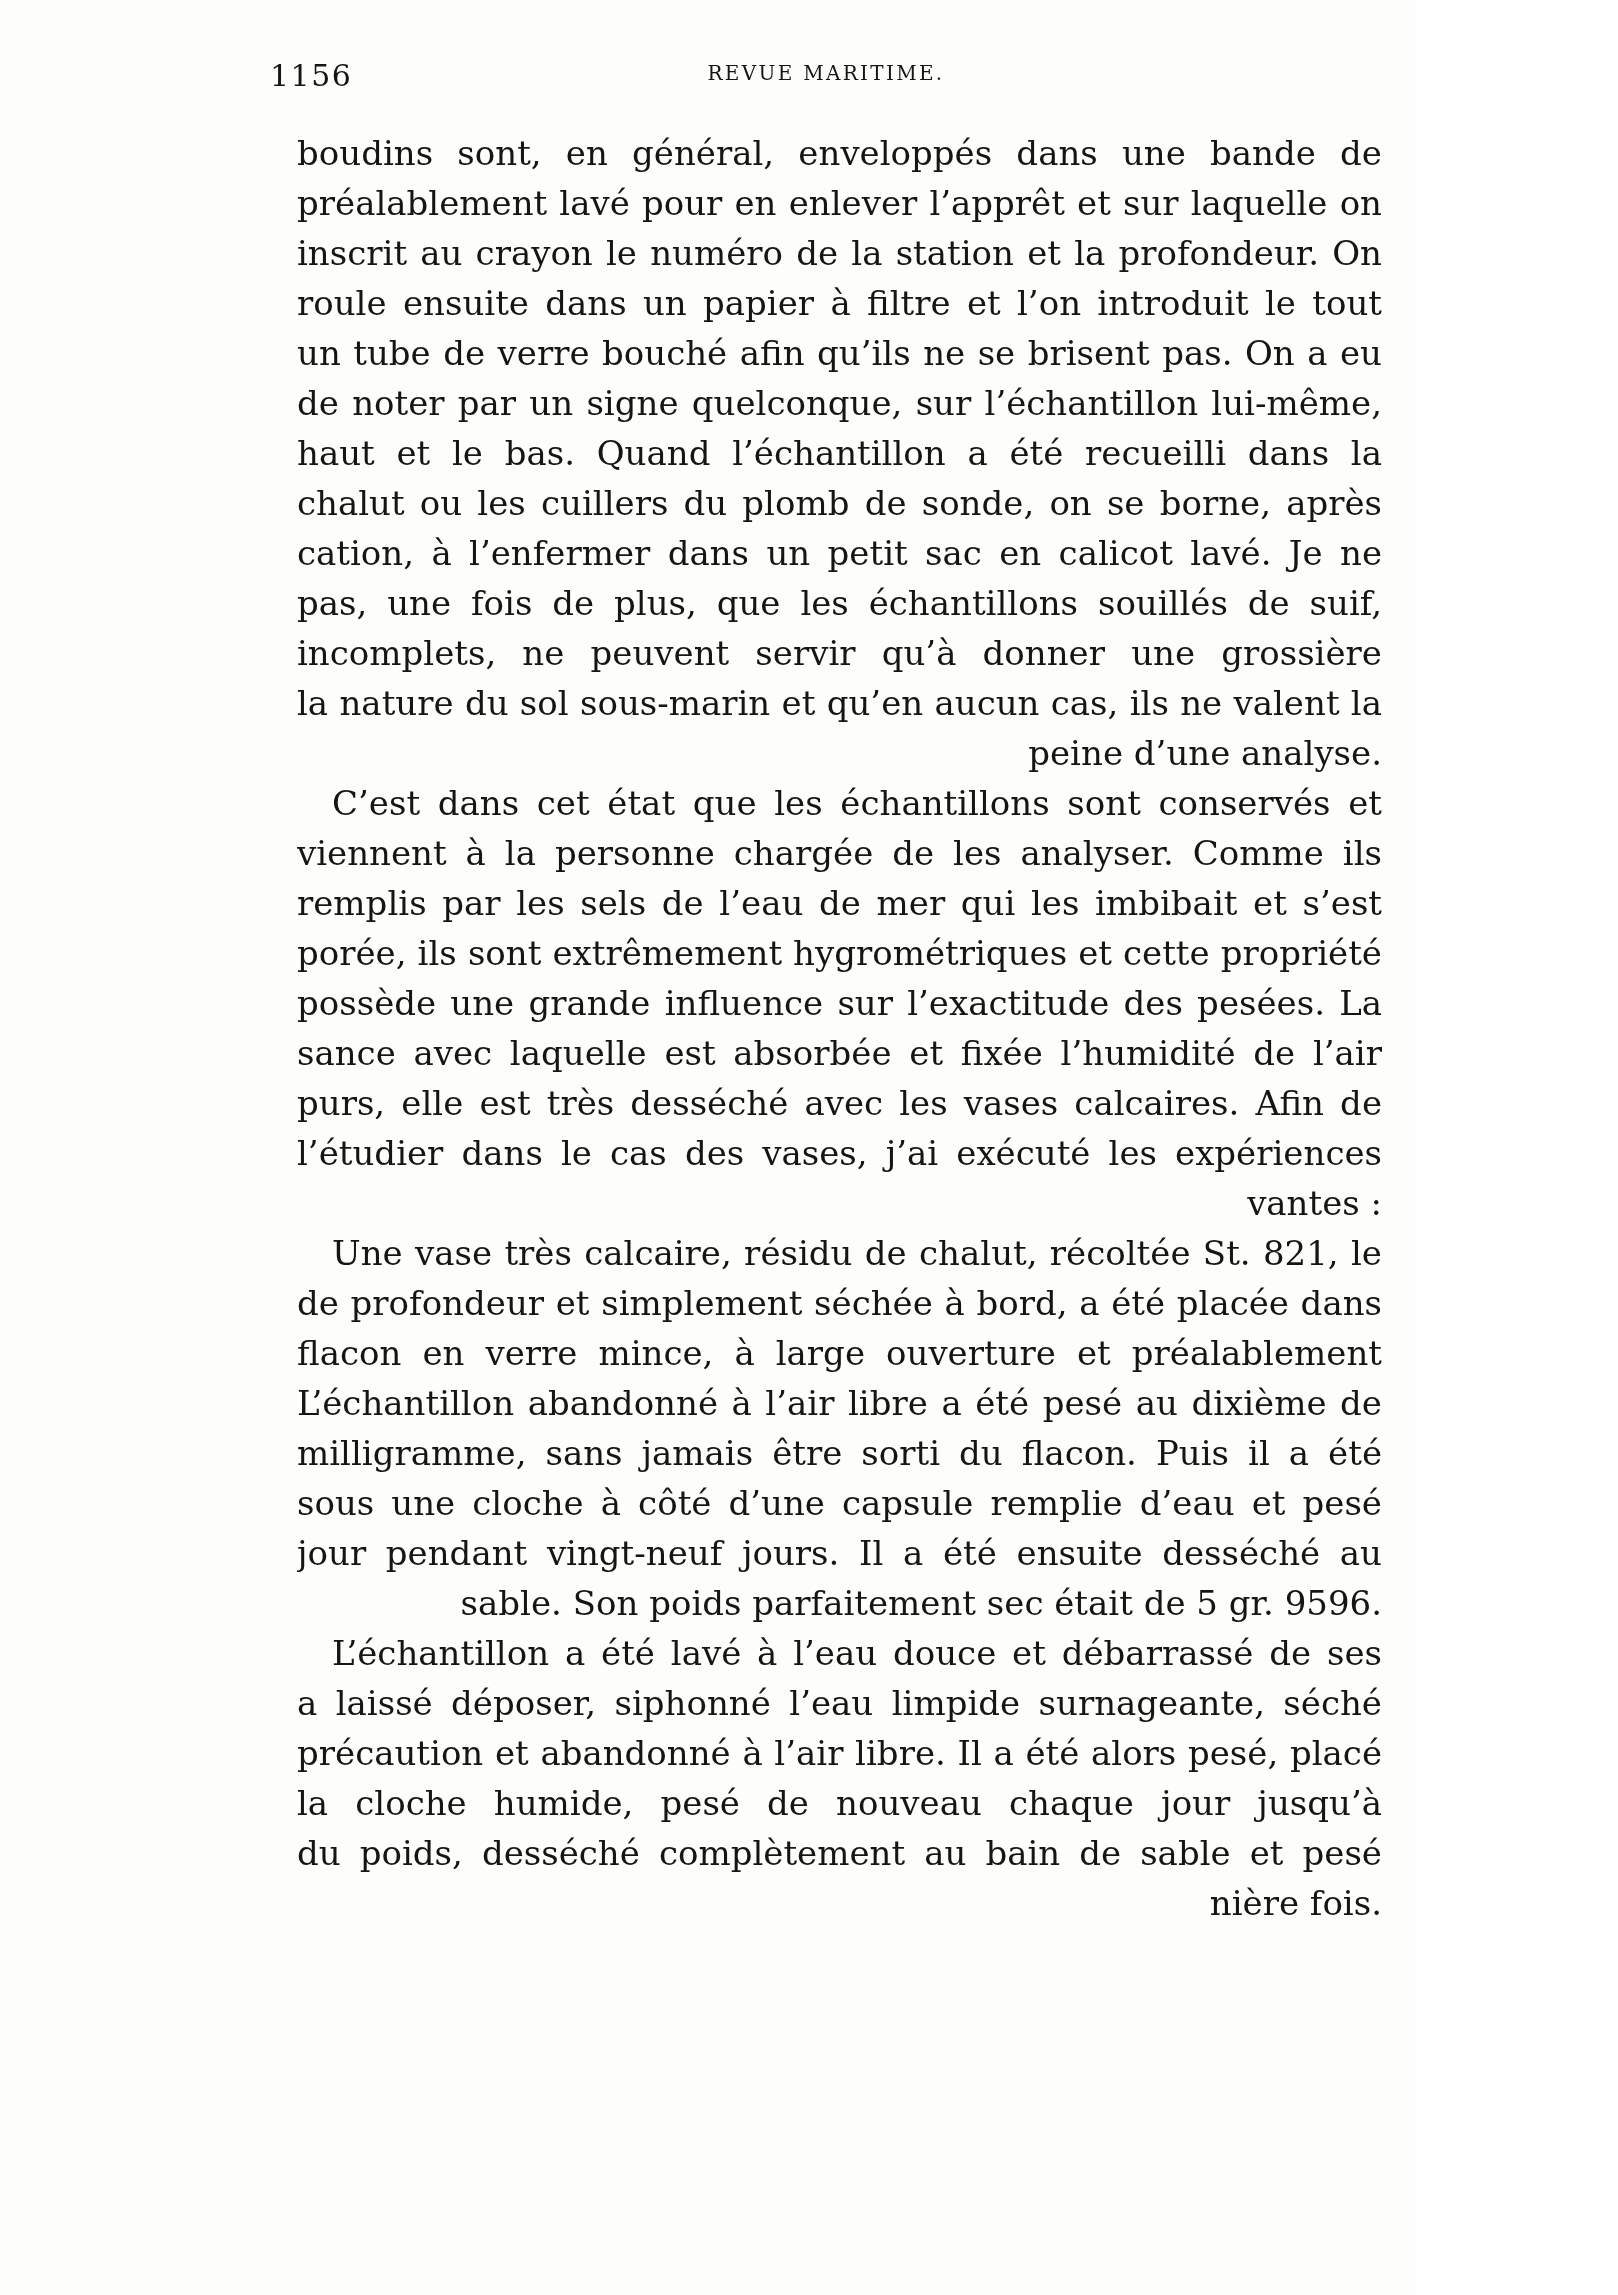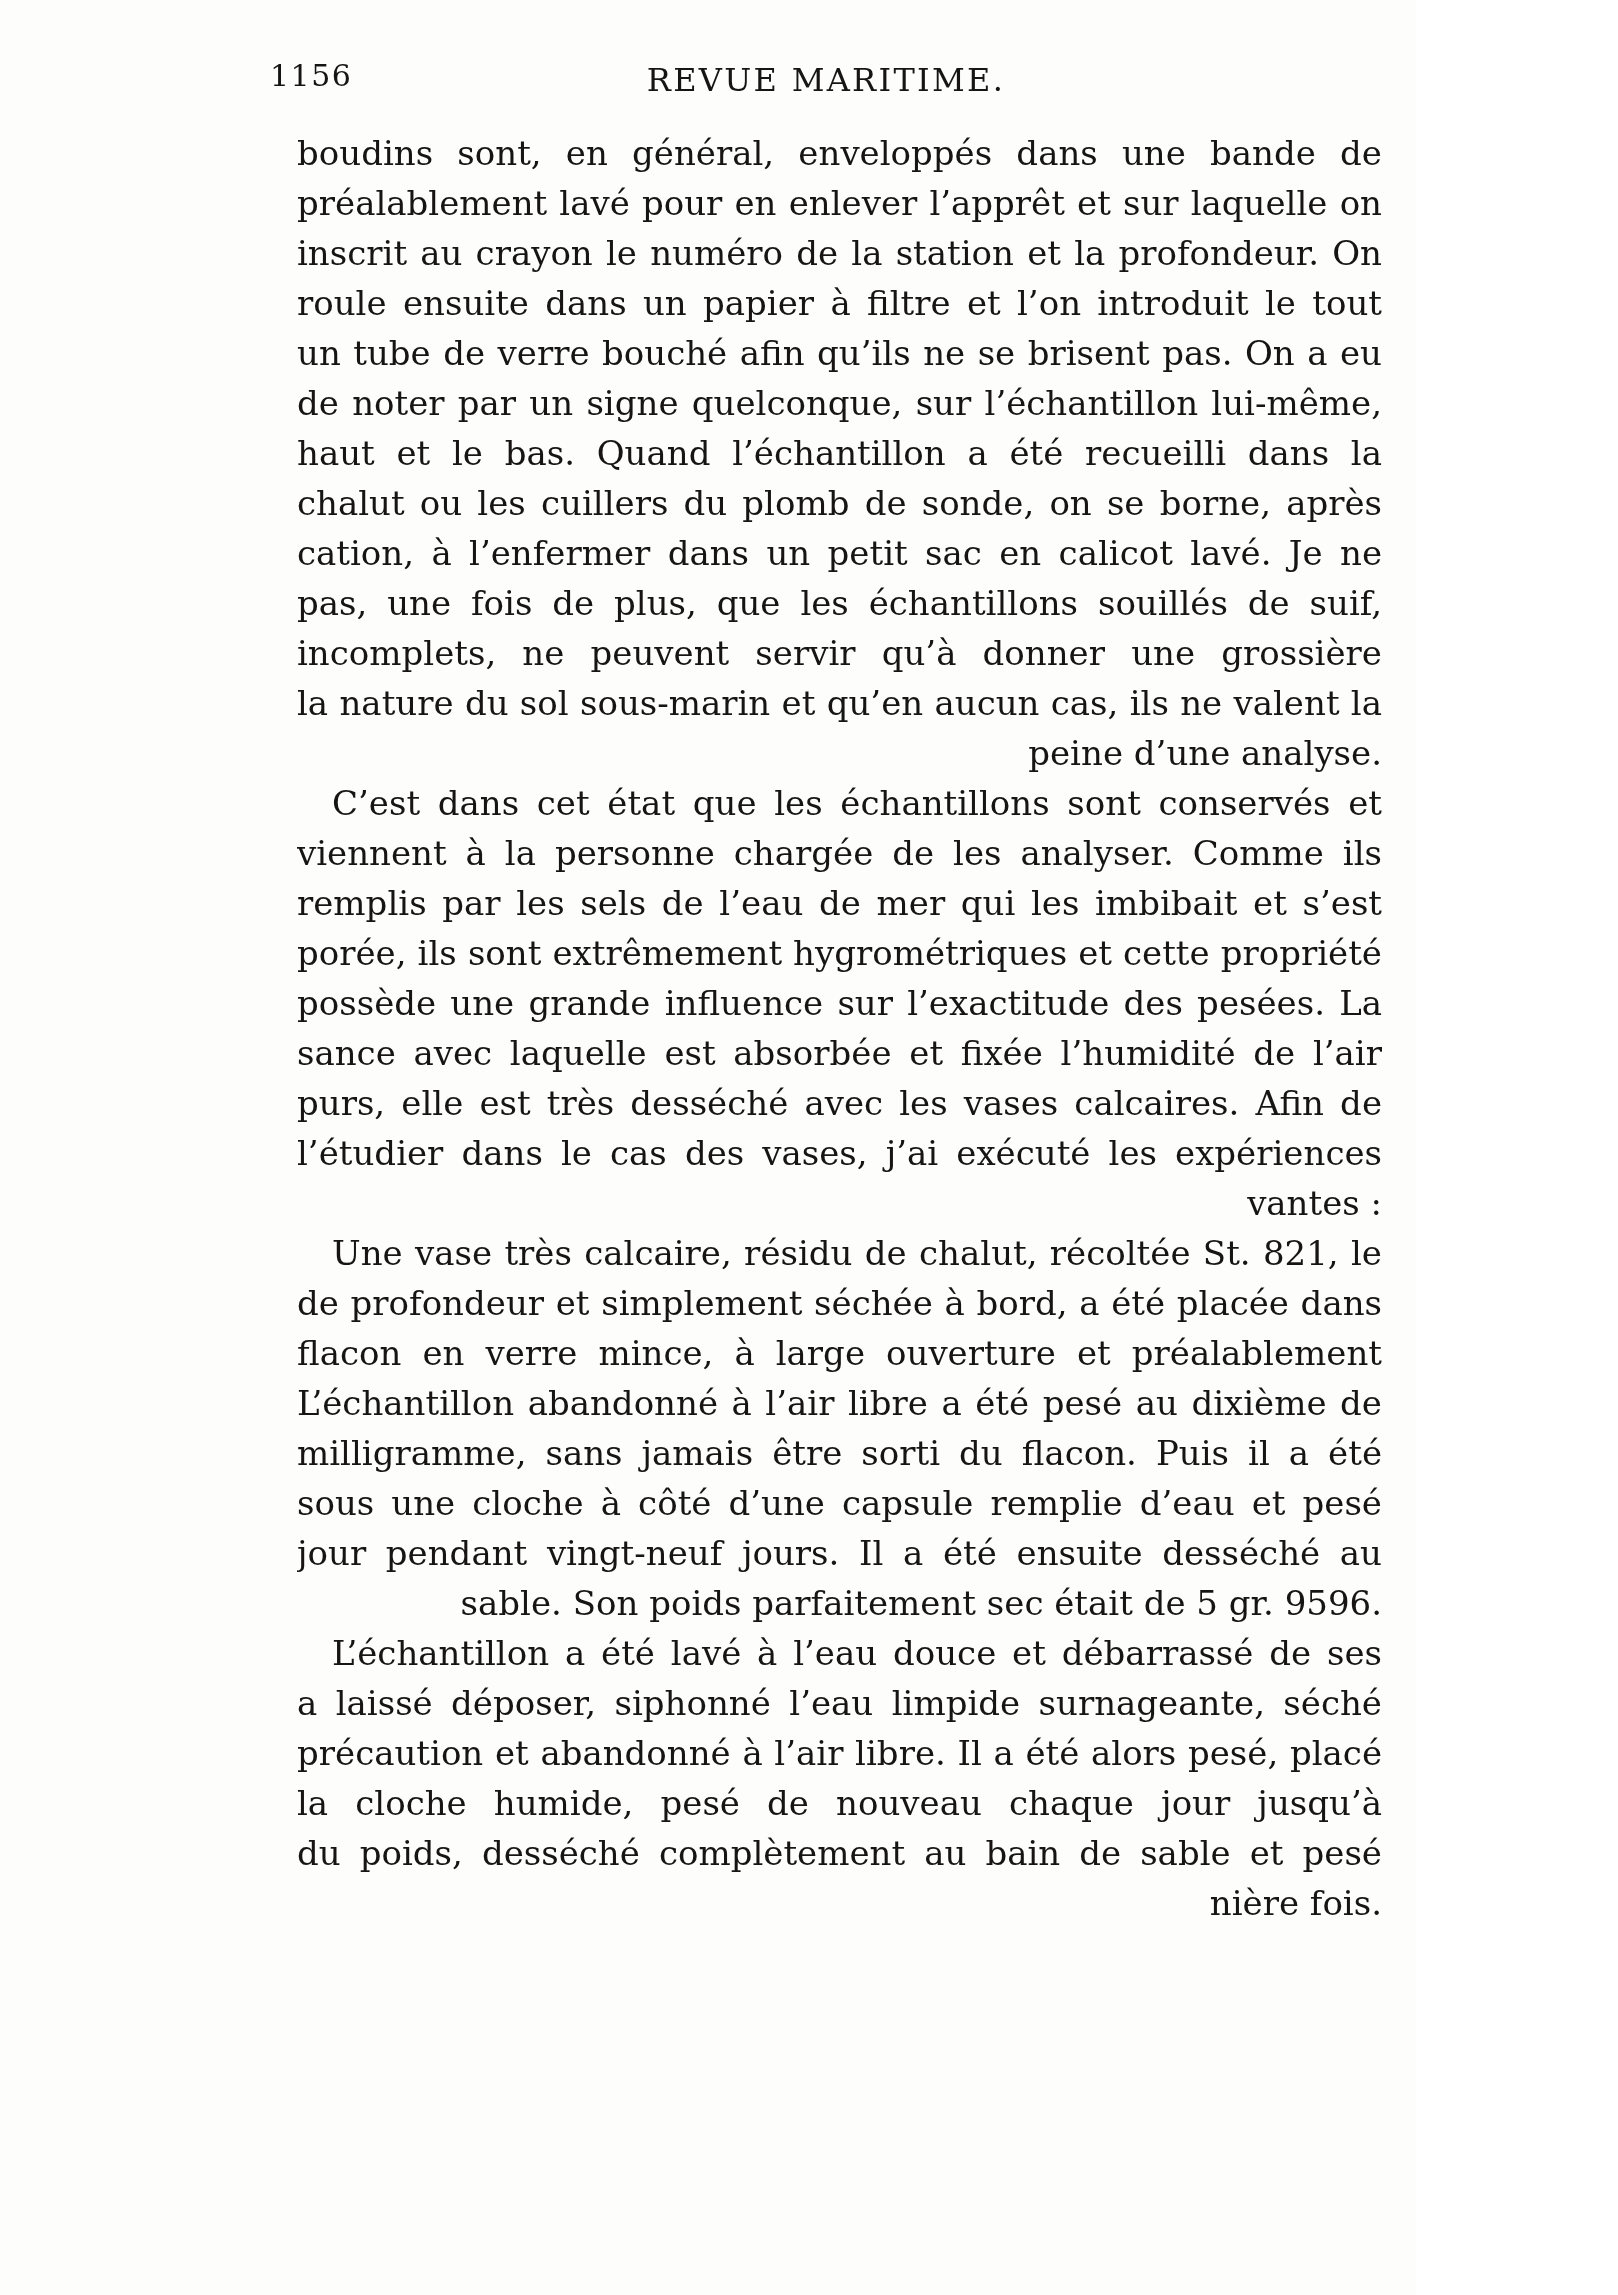--- a/index.html
+++ b/index.html
@@ -26,21 +26,21 @@
   .pagenum {
     position: absolute;
     left: 0;
     top: 1.5px;
     font-size: 30px;
     letter-spacing: 1.5px;
   }
   .running {
     display: block;
     text-align: center;
-    font-size: 32px;
+    font-size: 20px;
     letter-spacing: 2.3px;
     padding-top: 4.6px;
   }
   .body {
     position: absolute;
     left: 270px;
     top: 128px;
     width: 1112px;
   }
   .para { margin: 0; padding: 0; }

